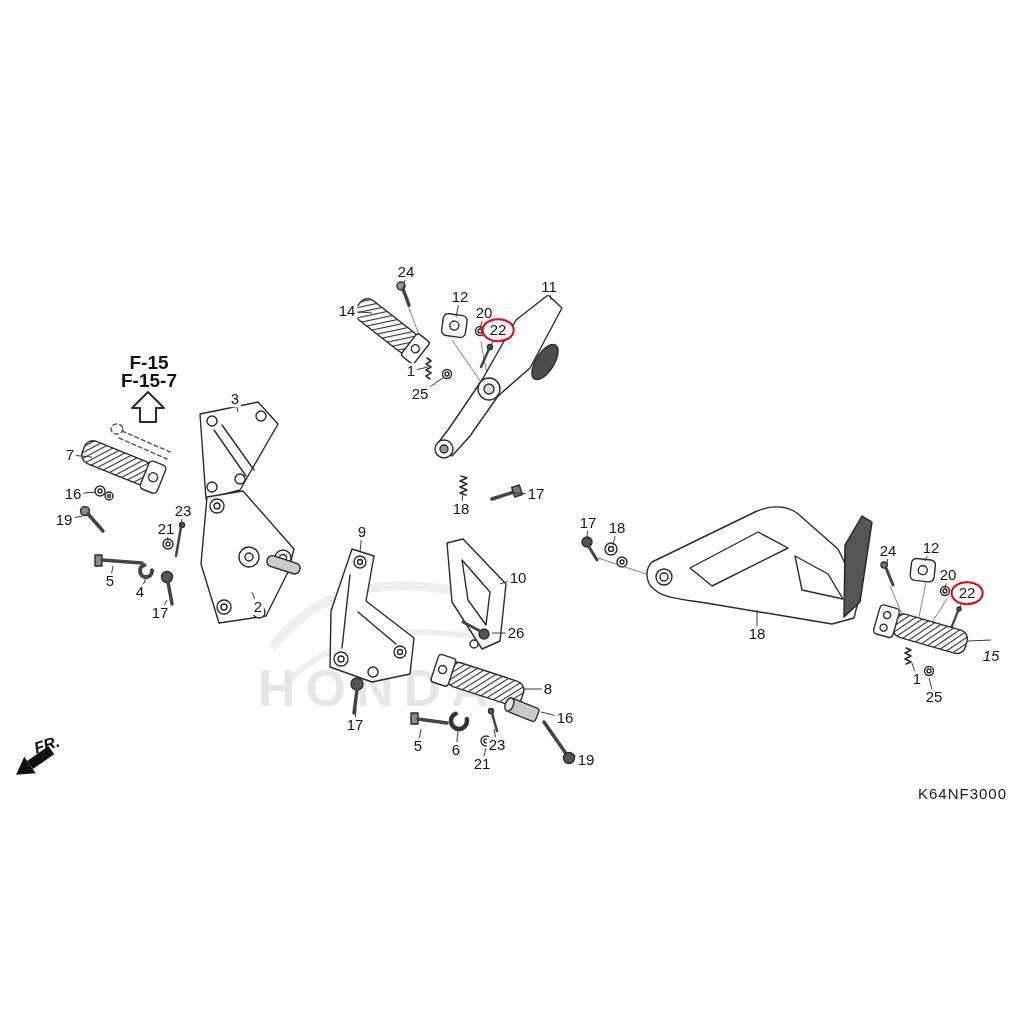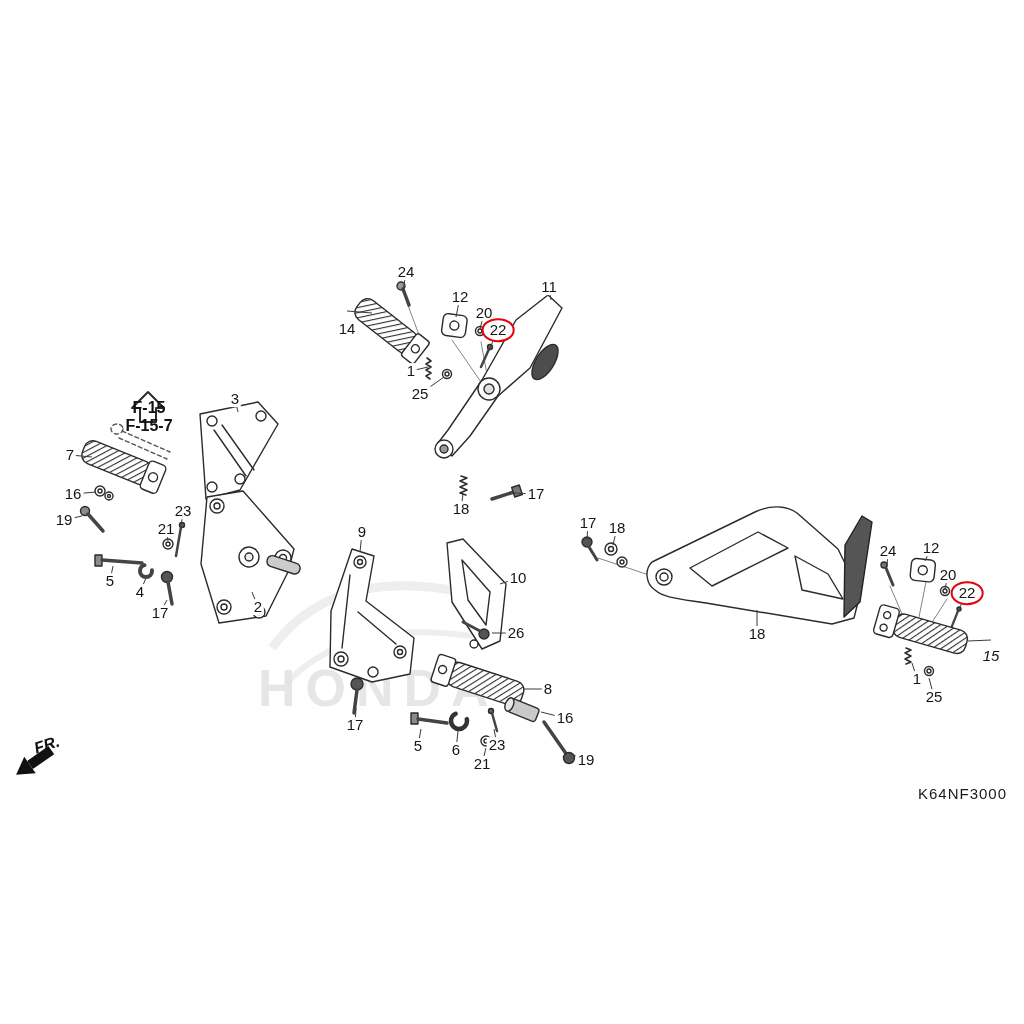--- a/index.html
+++ b/index.html
@@ -21,23 +21,22 @@
     position:absolute; transform:translate(-50%,-50%);
     font-size:15px; color:#151515; background:#fff; padding:0 2px;
     line-height:1.05; white-space:nowrap;
   }
   .callout.highlight {
     border:2.5px solid var(--hl,#e8000d); border-radius:50%;
     padding:2px 6px;
   }
   .ref-labels {
     position:absolute; left:112px; top:354px; width:74px; z-index:3;
-    text-align:center; font-weight:bold; font-size:16px; color:#111;
+    text-align:center; font-weight:bold; font-size:19px; color:#111;
     line-height:18px;
-    margin-top:45px;
   }
   .fr-label {
     position:absolute; left:34px; top:736px; z-index:3;
     font-weight:bold; font-style:italic; font-size:16px; color:#111;
     transform:rotate(-18deg);
   }
   .diagram-code {
     position:absolute; left:918px; top:755px; z-index:3;
     font-size:15px; letter-spacing:1px; color:#1a1a1a;margin-top:30px;
   }
@@ -370,21 +369,21 @@
       <line x1="931" y1="548" x2="925" y2="561"></line>
       <line x1="948" y1="575" x2="945" y2="589"></line>
       <line x1="967" y1="593" x2="957" y2="613"></line>
       <line x1="991" y1="640" x2="968" y2="641"></line>
       <line x1="917" y1="679" x2="912" y2="663"></line>
       <line x1="934" y1="697" x2="929" y2="678"></line>
     </svg>
 
   <div class="callout-layer">
       <div class="callout" style="left: 406px; top: 272px;">24</div>
-      <div class="callout" style="left: 347px; top: 329px;">14</div>
+      <div class="callout" style="left: 347px; top: 311px;">14</div>
       <div class="callout" style="left: 460px; top: 297px;">12</div>
       <div class="callout" style="left: 484px; top: 313px;">20</div>
       <div class="callout highlight" style="left: 498px; top: 330px;">22</div>
       <div class="callout" style="left: 549px; top: 287px;">11</div>
       <div class="callout" style="left: 411px; top: 371px;">1</div>
       <div class="callout" style="left: 420px; top: 394px;">25</div>
       <div class="callout" style="left: 536px; top: 494px;">17</div>
       <div class="callout" style="left: 461px; top: 509px;">18</div>
       <div class="callout" style="left: 235px; top: 399px;">3</div>
       <div class="callout" style="left: 70px; top: 455px;">7</div>

